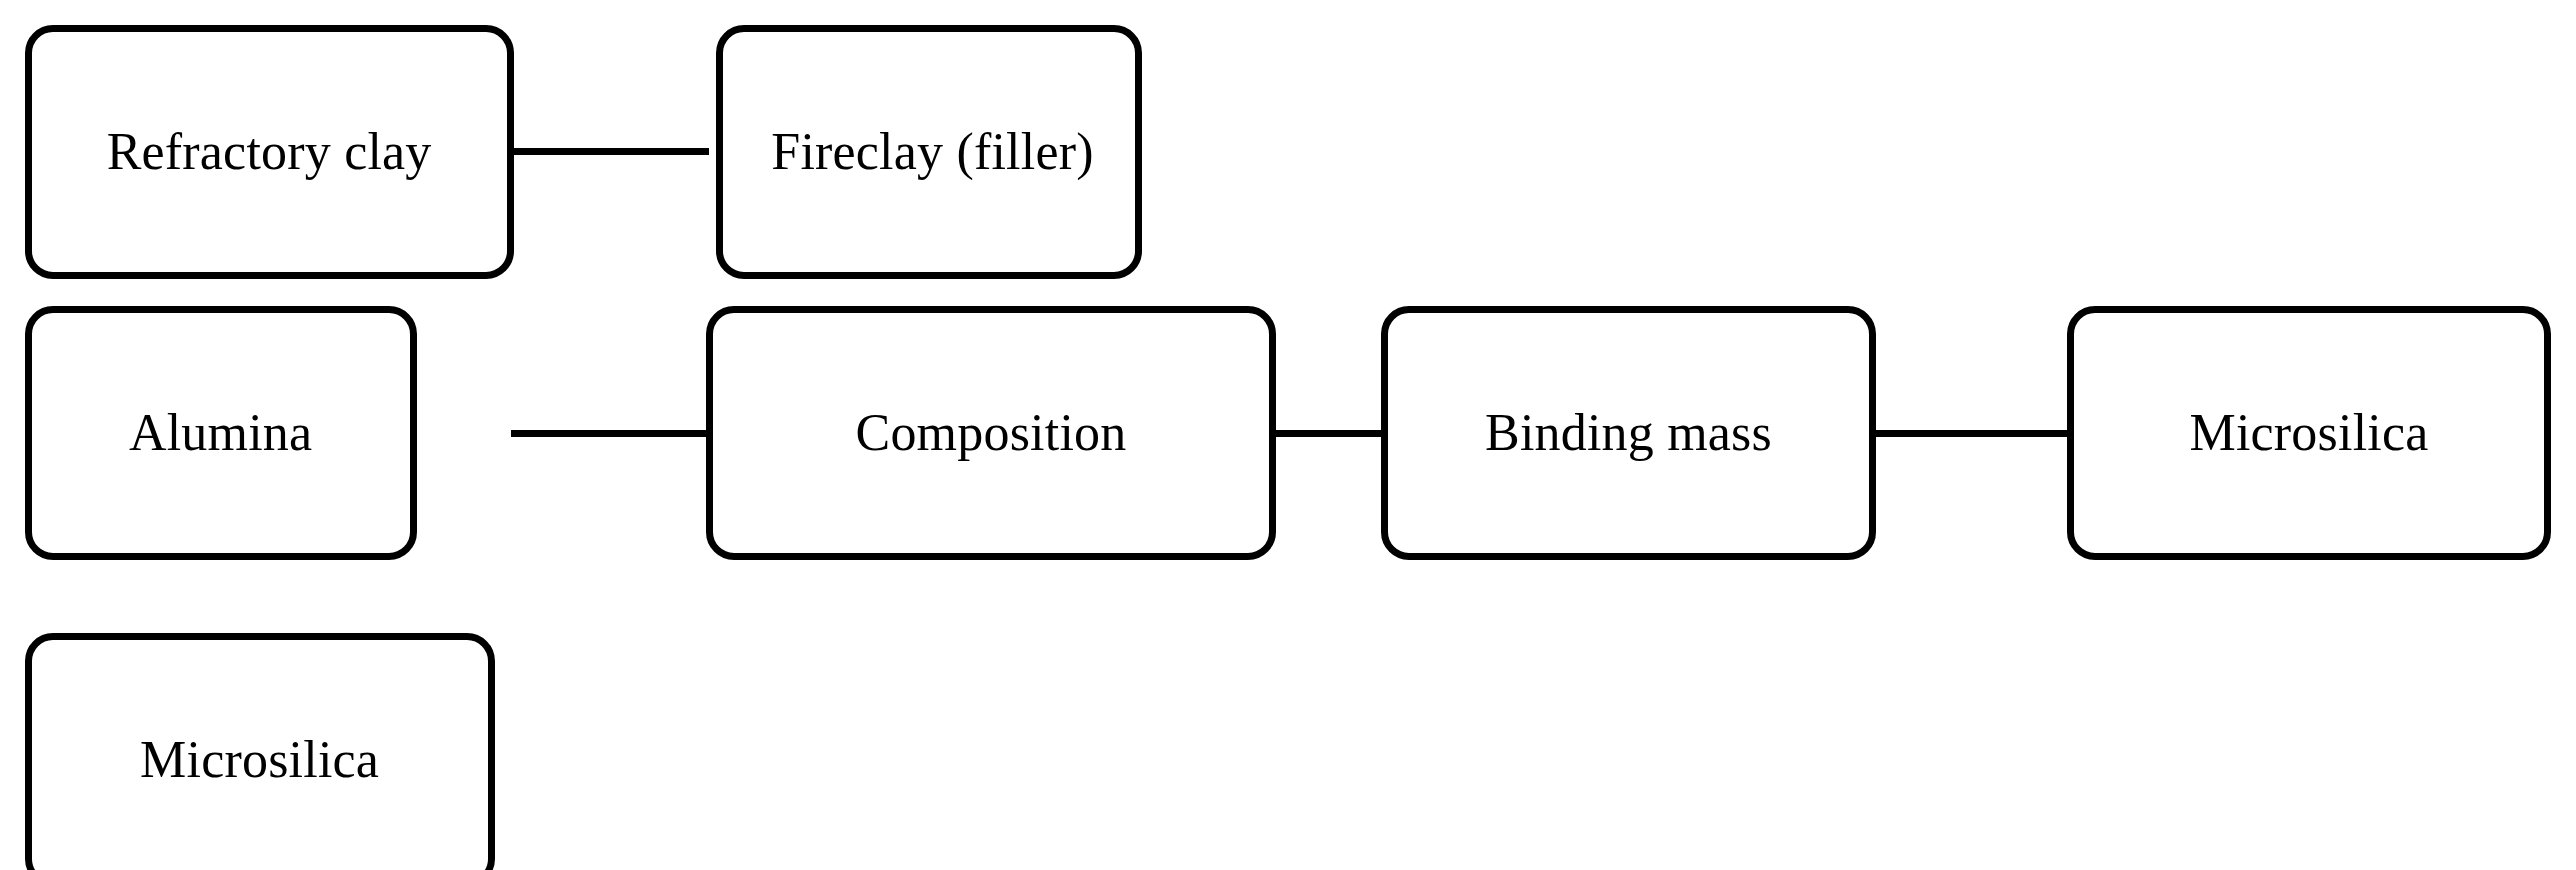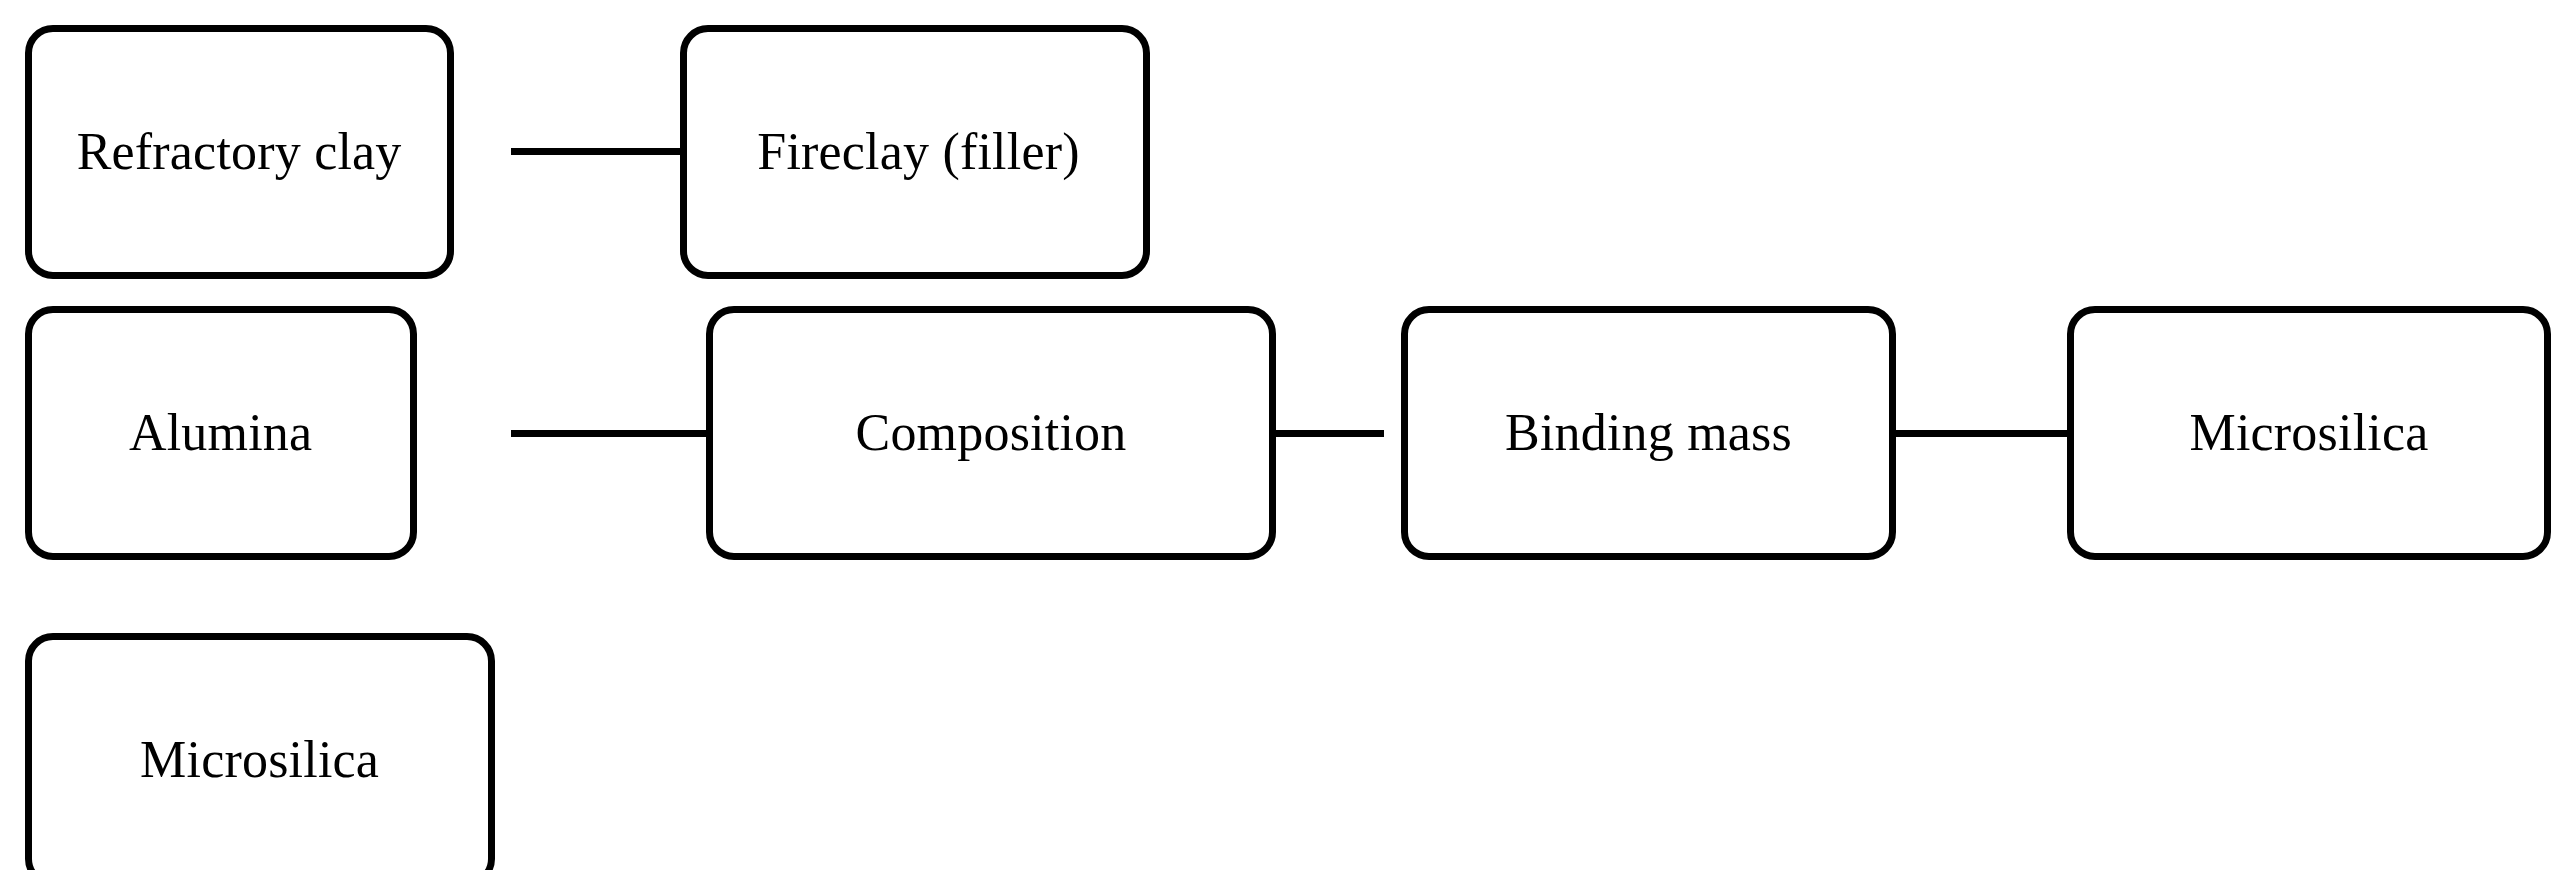--- a/index.html
+++ b/index.html
@@ -47,37 +47,37 @@
 </head>
 <body>
 
 <div id="diagram-canvas">
 
   <div class="edge-line" style="left:511px; top:148px; width:198px;"></div>
   <div class="edge-line" style="left:511px; top:430px; width:198px;"></div>
   <div class="edge-line" style="left:1182px; top:430px; width:202px;"></div>
   <div class="edge-line" style="left:1873px; top:430px; width:198px;"></div>
 
-  <div class="node-box" style="left:24.6px; top:24.6px; width:429px; height:254px;">
+  <div class="node-box" style="left:24.6px; top:24.6px; width:489px; height:254px;">
     <span class="node-label">Refractory clay</span>
   </div>
 
-  <div class="node-box" style="left:680px; top:24.6px; width:470px; height:254px;padding-left:7px;">
+  <div class="node-box" style="left:716px; top:24.6px; width:426px; height:254px;padding-left:7px;">
     <span class="node-label">Fireclay (filler)</span>
   </div>
 
   <div class="node-box" style="left:24.6px; top:306px; width:392px; height:254px;">
     <span class="node-label">Alumina</span>
   </div>
 
   <div class="node-box" style="left:706px; top:306px; width:570px; height:254px;">
     <span class="node-label">Composition</span>
   </div>
 
-  <div class="node-box" style="left:1381px; top:306px; width:495px; height:254px;margin-left:20px;">
+  <div class="node-box" style="left:1381px; top:306px; width:495px; height:254px;">
     <span class="node-label">Binding mass</span>
   </div>
 
   <div class="node-box" style="left:2067px; top:306px; width:484px; height:254px;">
     <span class="node-label">Microsilica</span>
   </div>
 
   <div class="node-box" style="left:24.6px; top:588px; width:470px; height:254px;margin-top:45px;">
     <span class="node-label">Microsilica</span>
   </div>

